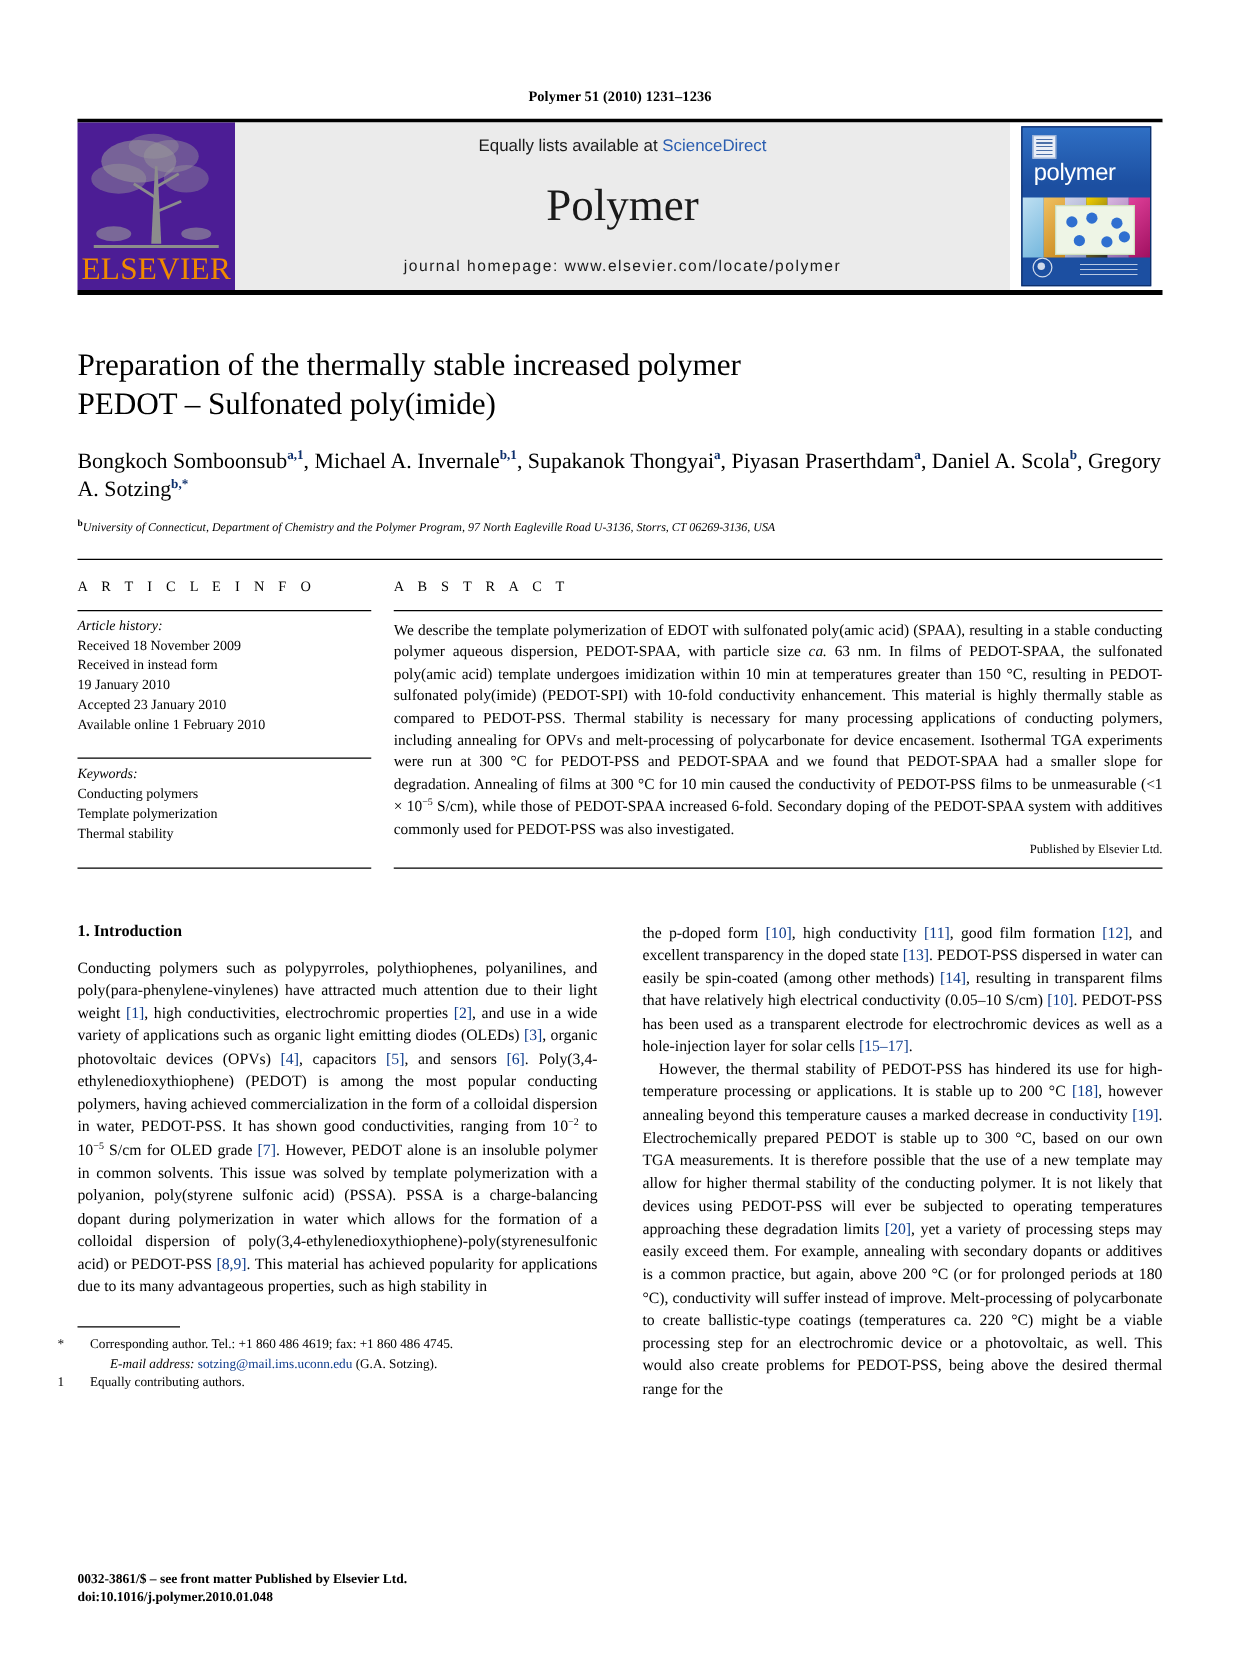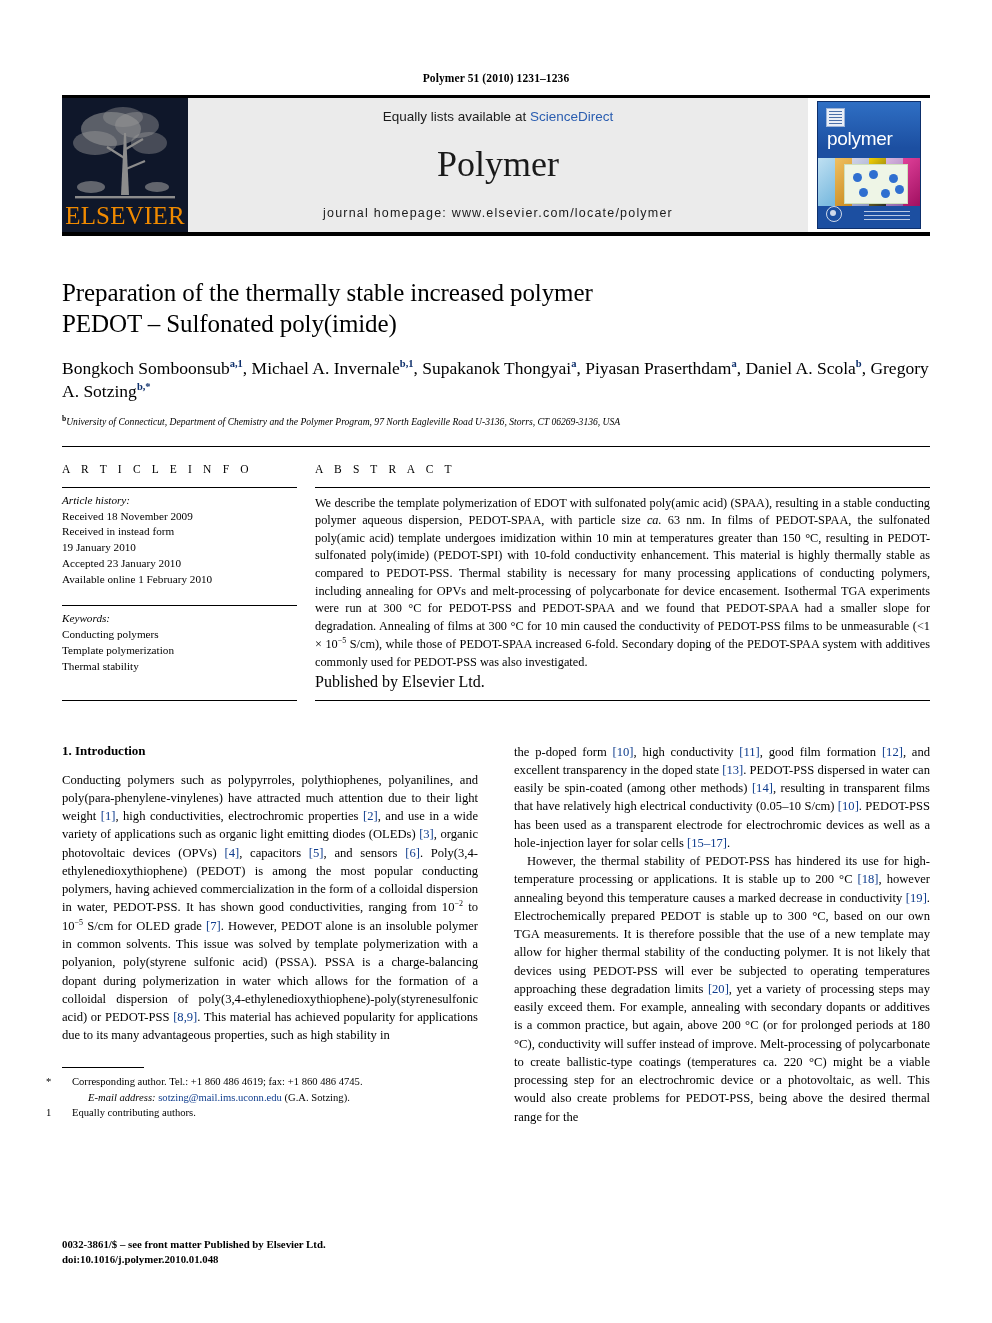--- a/index.html
+++ b/index.html
@@ -41,21 +41,21 @@
     height: 134px;
     box-sizing: content-box;
   }
   .elsevier-logo {
     width: 126px;
     flex: 0 0 126px;
     display: flex;
     flex-direction: column;
     justify-content: flex-end;
     align-items: center;
-    background: #0f172a;
+    background: #4c1d95;
     padding-bottom: 2px;
     box-sizing: border-box;
   }
   .tree-wrap { width: 108px; height: 100px; margin-top: 4px; }
   .elsevier-word {
     font-family: "Liberation Serif", serif;
     font-size: 25px;
     color: #f08a00;
     letter-spacing: .2px;
     line-height: 1;
@@ -210,22 +210,22 @@
   .kw-block { padding-top: 5px; }
   .abs-body {
     font-family: "Liberation Serif", serif;
     font-size: 12.3px;
     line-height: 1.43;
     text-align: justify;
     padding-top: 7px;
     hyphens: auto;
   }
   .abs-pub {
-    text-align: left;
-    font-size: 16px;
+    text-align: right;
+    font-size: 10px;
     padding-top: 1px;
   }
   .bottom-rules {
     display: flex;
     margin-top: 9px;
   }
   .br-left { flex: 0 0 253px; padding-right: 18px; box-sizing: border-box; }
   .br-left div { border-top: 1.6px solid #000; }
   .br-right { flex: 1 1 auto; border-top: 1.6px solid #000; }
 
@@ -262,21 +262,21 @@
     font-size: 10.6px;
     line-height: 1.5;
   }
   .footnotes .fn { padding-left: 16px; text-indent: -16px; }
   .fn-mark { display:inline-block; width: 10px; }
   .email-label { font-style: italic; }
   .email-link { color: #0d3b8c; }
   .imprint {
     position: absolute;
     left: 62px;
-    bottom: 55px;
+    bottom: 36px;
     font-family: "Liberation Serif", serif;
     font-size: 10.8px;
     line-height: 1.45;
     font-weight: bold;
   }
   sup.small { font-size: 8px; vertical-align: super; }
 </style>
 </head>
 <body>
 

